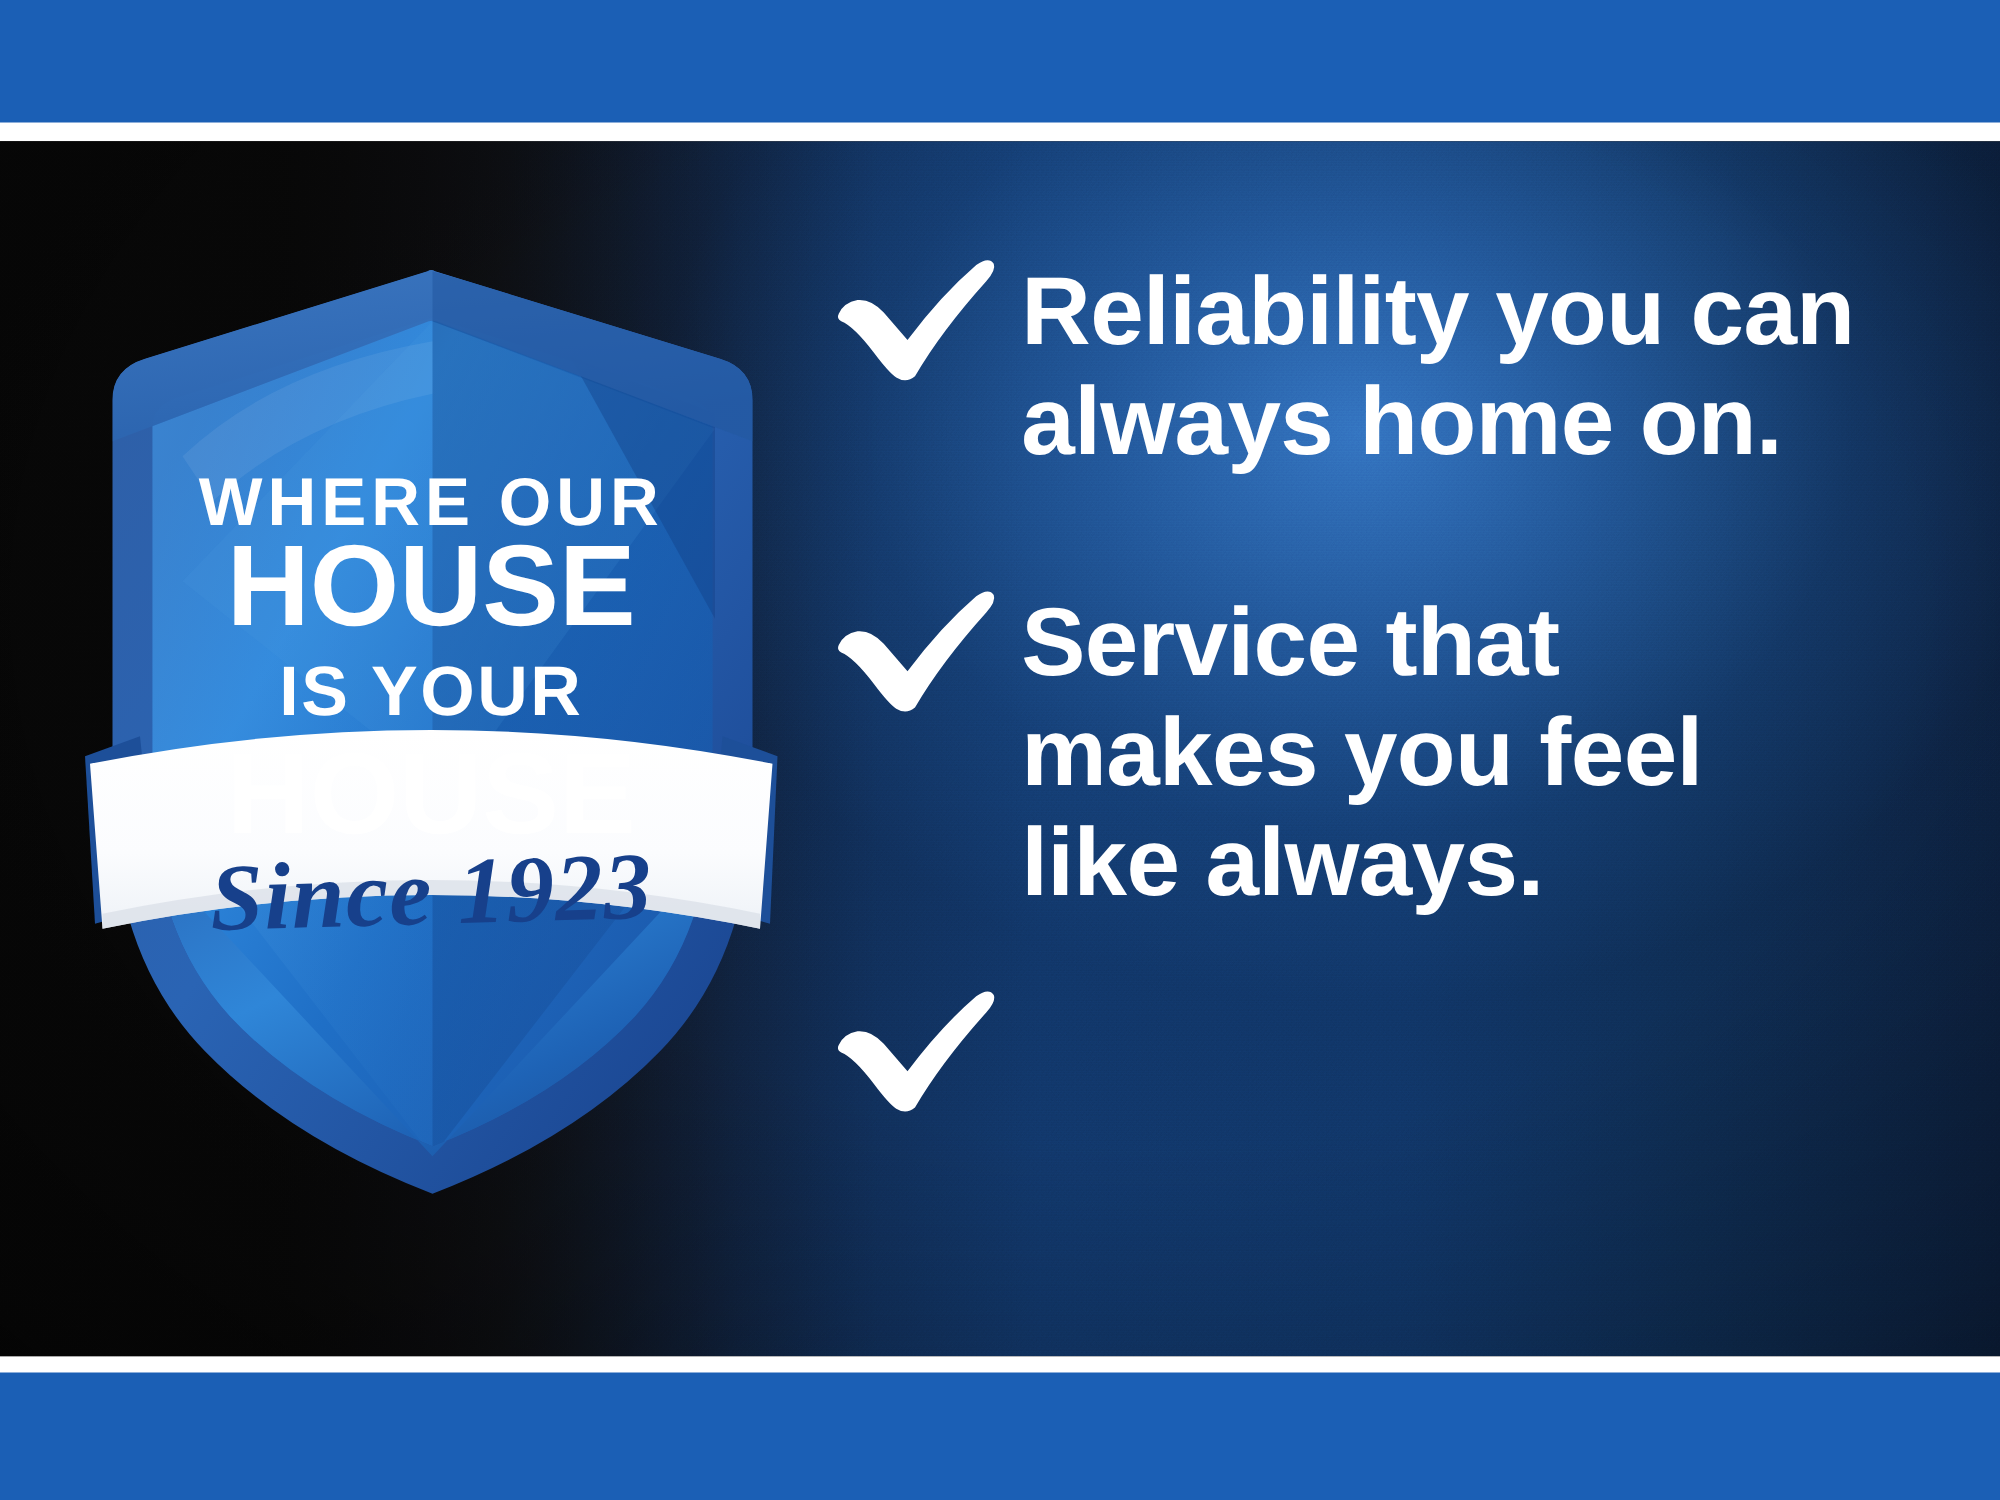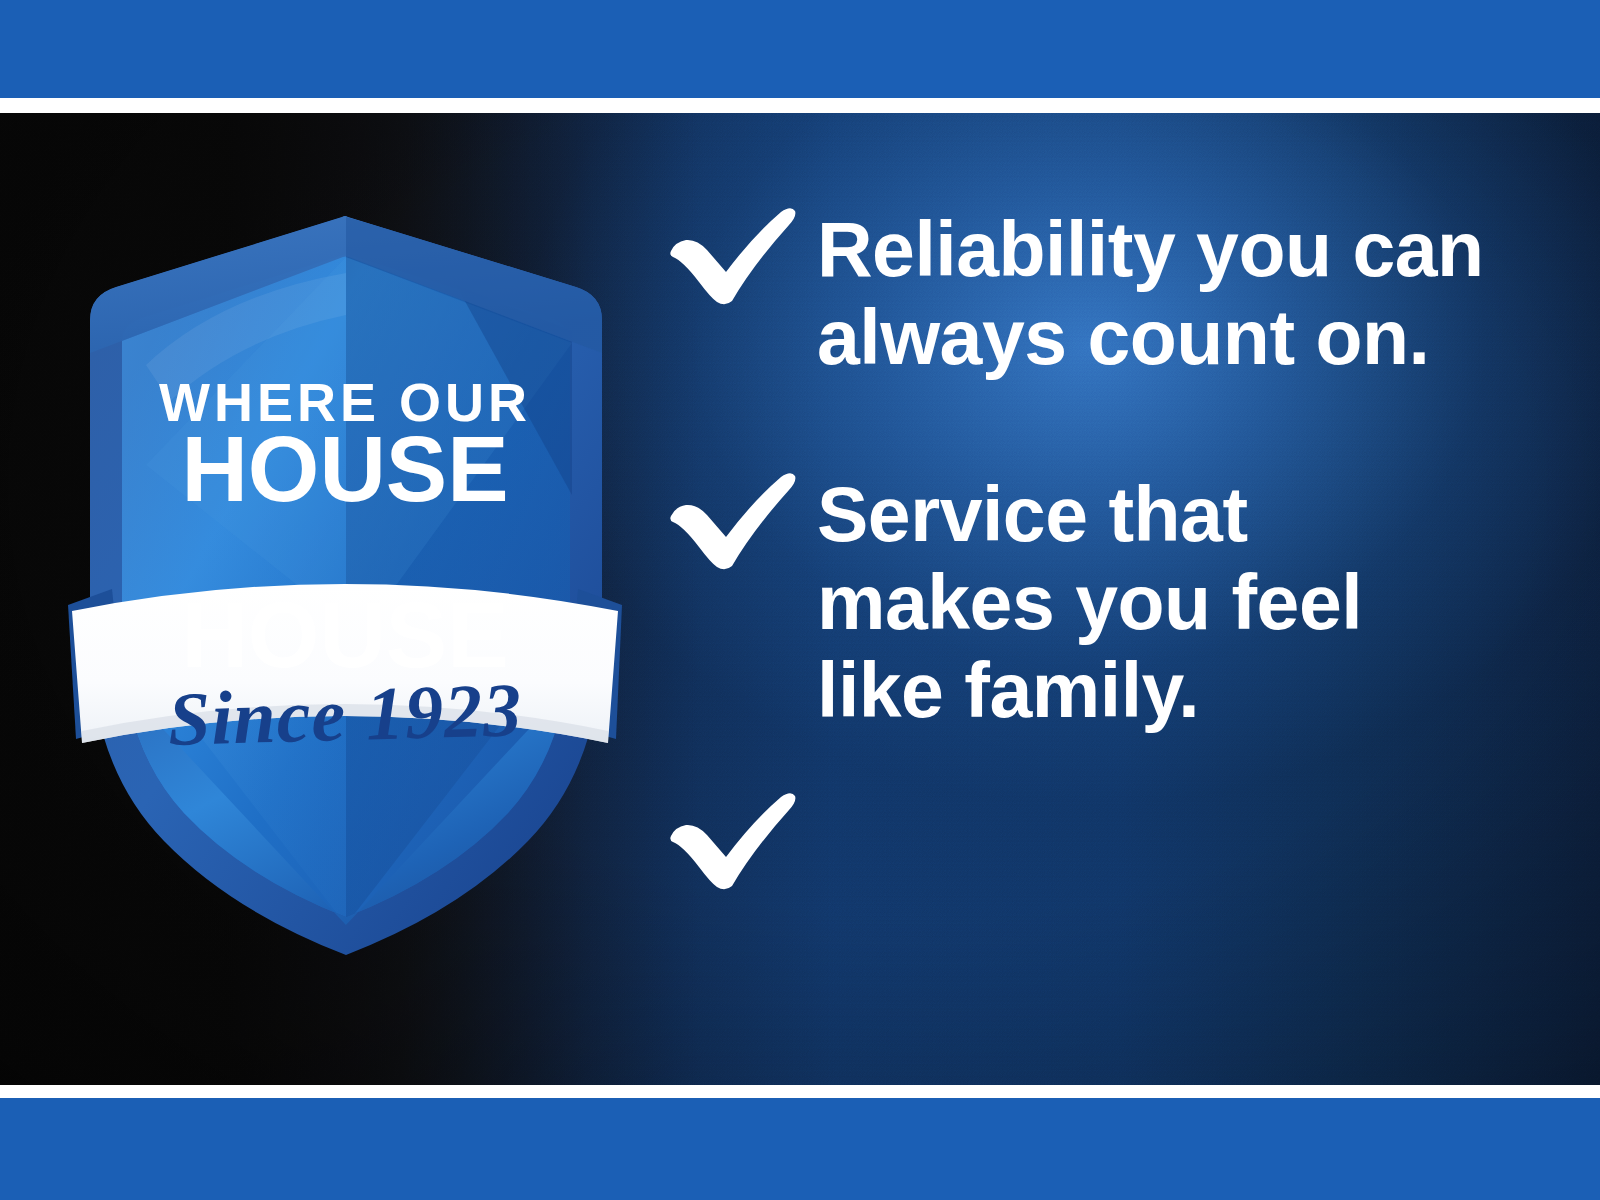--- a/index.html
+++ b/index.html
@@ -294,50 +294,51 @@
         <path d="M8,440 L52,424 L66,560 L16,574 Z" fill="#1d4f99"></path>
         <path d="M562,440 L518,424 L506,560 L556,574 Z" fill="#1d4f99"></path>
         <path d="M12,446 Q285,392 558,446 L548,578 Q285,524 22,578 Z" fill="url(#gBannerFace)"></path>
         <path d="M22,566 Q285,512 548,566 L548,578 Q285,524 22,578 Z" fill="#d8dee7" opacity="0.7"></path>
       </g>
     </svg>
 
     <div class="badge-text">
       <div class="badge-line bl-1">WHERE OUR</div>
       <div class="badge-line bl-2">HOUSE</div>
+      <div class="badge-line bl-3">IS YOUR</div>
       <div class="badge-line bl-4">HOUSE</div>
       <div class="badge-since">Since 1923</div>
     </div>
   </div>
 
   <div class="bullets">
 
     <div class="bullet b1">
       <span class="check">
         <svg viewBox="0 0 132 104" xmlns="http://www.w3.org/2000/svg" aria-hidden="true">
           <path d="M6,48 Q10,39 21,37 Q32,36 42,47 L61,69 Q88,33 116,9
                    Q126,2 130,8 Q132,13 124,22 Q88,62 67,98 Q60,104 52,99
                    Q46,95 34,79 Q18,58 8,54 Q4,52 6,48 Z" fill="#ffffff"></path>
         </svg>
       </span>
       <span class="bullet-text">Reliability you can
-always count on.</span>
+always home on.</span>
     </div>
 
     <div class="bullet b2">
       <span class="check">
         <svg viewBox="0 0 132 104" xmlns="http://www.w3.org/2000/svg" aria-hidden="true">
           <path d="M6,48 Q10,39 21,37 Q32,36 42,47 L61,69 Q88,33 116,9
                    Q126,2 130,8 Q132,13 124,22 Q88,62 67,98 Q60,104 52,99
                    Q46,95 34,79 Q18,58 8,54 Q4,52 6,48 Z" fill="#ffffff"></path>
         </svg>
       </span>
       <span class="bullet-text">Service that
 makes you feel
-like family.</span>
+like always.</span>
     </div>
 
     <div class="bullet b3">
       <span class="check">
         <svg viewBox="0 0 132 104" xmlns="http://www.w3.org/2000/svg" aria-hidden="true">
           <path d="M6,48 Q10,39 21,37 Q32,36 42,47 L61,69 Q88,33 116,9
                    Q126,2 130,8 Q132,13 124,22 Q88,62 67,98 Q60,104 52,99
                    Q46,95 34,79 Q18,58 8,54 Q4,52 6,48 Z" fill="#ffffff"></path>
         </svg>
       </span>

